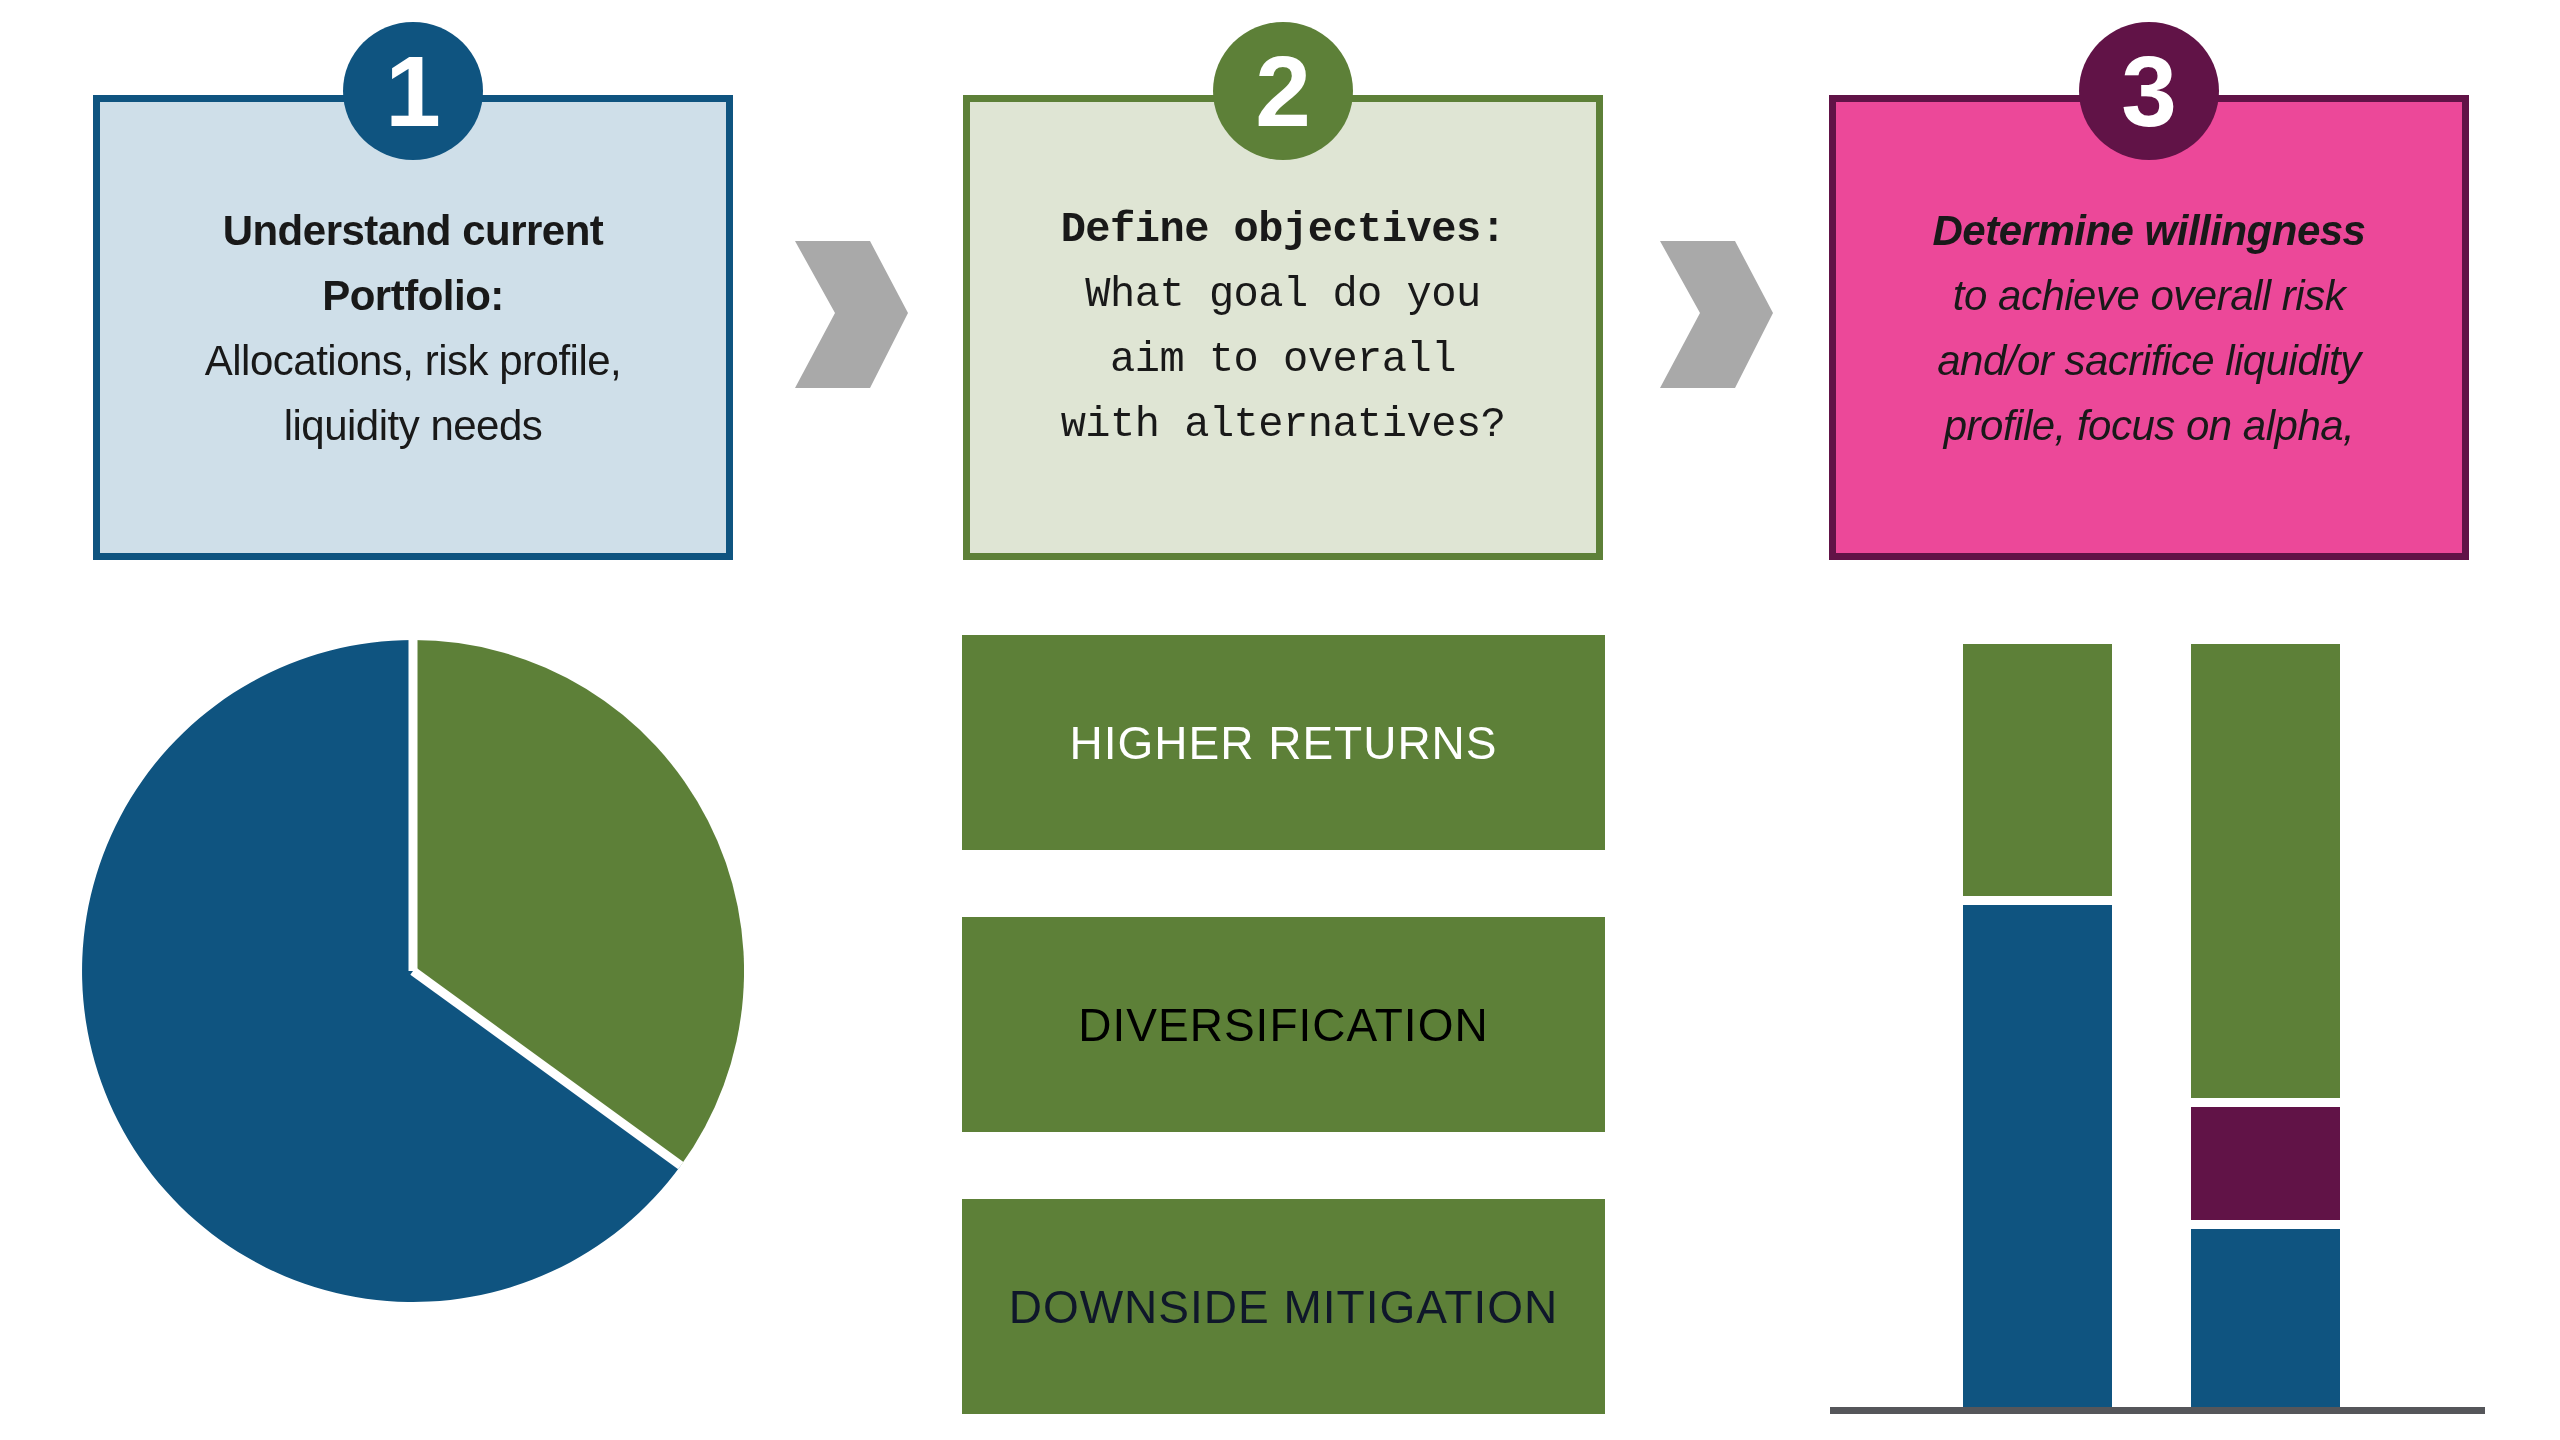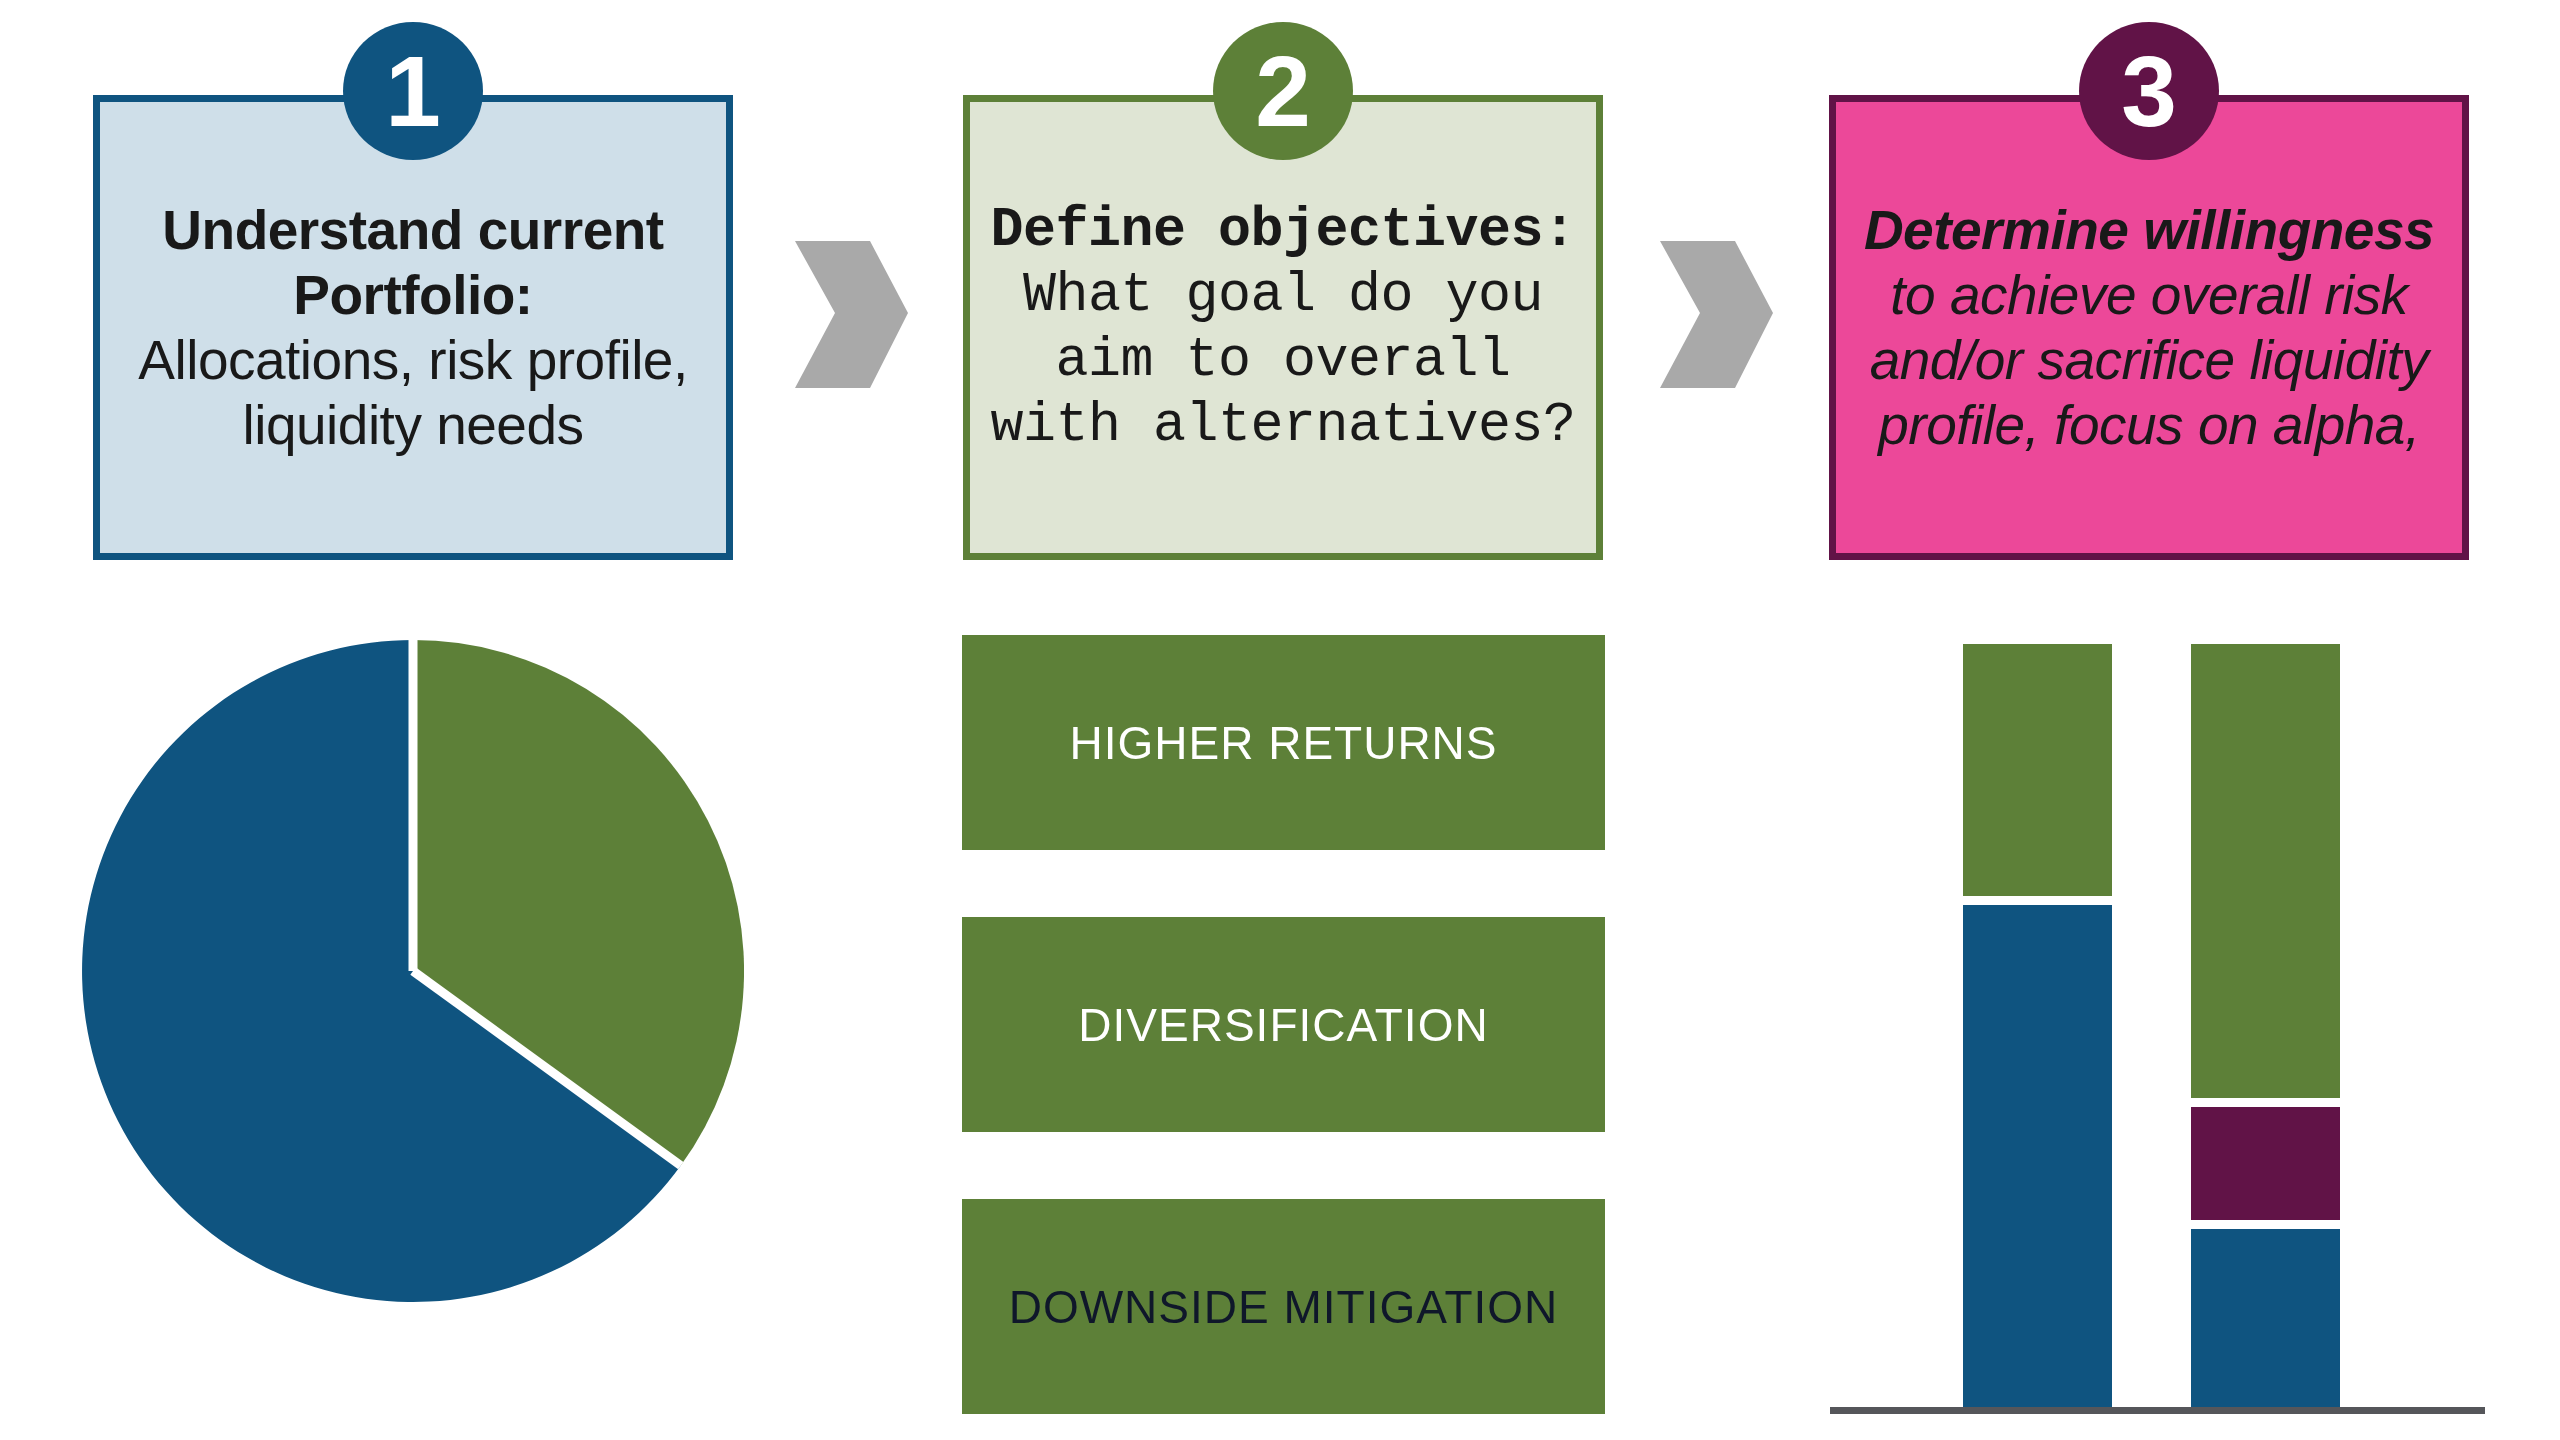--- a/index.html
+++ b/index.html
@@ -3,21 +3,21 @@
 <meta charset="utf-8">
 <style>
   html,body{margin:0;padding:0;background:#ffffff;}
   body{width:2560px;height:1440px;font-family:"Liberation Sans","DejaVu Sans",sans-serif;}
   .stage{position:relative;width:2560px;height:1440px;overflow:hidden;background:#ffffff;}
 
   
   .box{position:absolute;top:95px;width:640px;height:465px;box-sizing:border-box;
        border:7px solid #000;}
   .box1{left:93px}.box2{left:963px}.box3{left:1829px}
-  .box-text{margin-top:96px;text-align:center;font-size:55px;line-height:65px;
+  .box-text{margin-top:96px;text-align:center;font-size:42px;line-height:65px;
             letter-spacing:-0.5px;color:#191919;}
   .box-line{white-space:nowrap;}
   .bold{font-weight:bold;}
 
   
   .badge{position:absolute;top:22px;width:140px;height:138px;border-radius:50%;
          display:flex;align-items:center;justify-content:center;
          color:#ffffff;font-weight:bold;font-size:100px;}
   .badge1{left:343px}.badge2{left:1213px}.badge3{left:2079px}
 
@@ -93,21 +93,21 @@
         <path d="M 0 0 L 0.0 -331.0 A 331 331 0 0 1 267.8 194.6 Z" fill="#5d8038"></path>
         <path d="M 0 0 L 267.8 194.6 A 331 331 0 1 1 -0.0 -331.0 Z" fill="#0f5480"></path>
         <line x1="0" y1="0" x2="0.0" y2="-331.0" stroke="#ffffff" stroke-width="9"></line>
         <line x1="0" y1="0" x2="267.8" y2="194.6" stroke="#ffffff" stroke-width="9"></line>
       </svg>
   </div>
 
   <div class="goal-bar g1" style="background: rgb(93, 128, 56); color: rgb(255, 255, 255);">
     <span>HIGHER RETURNS</span>
   </div>
-  <div class="goal-bar g2" style="background: rgb(93, 128, 56); color: #ffffff; text-align: center;">
+  <div class="goal-bar g2" style="background: rgb(93, 128, 56); color: #000000; text-align: center;">
     <span>DIVERSIFICATION</span>
   </div>
   <div class="goal-bar g3" style="background: rgb(93, 128, 56); color: #0f172a;">
     <span>DOWNSIDE MITIGATION</span>
   </div>
 
   <div id="stacked-layer">
     <div class="baseline" style="background: rgb(85, 86, 90);"></div>
   <div class="seg" style="left: 1963px; width: 149px; top: 644px; height: 252px; background: rgb(93, 128, 56);"></div>
       <div class="seg" style="left: 1963px; width: 149px; top: 905px; height: 502px; background: rgb(15, 84, 128);"></div>

